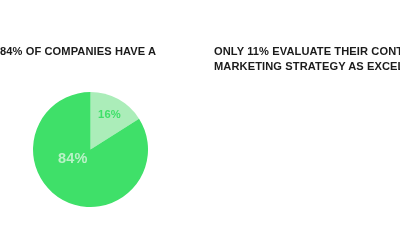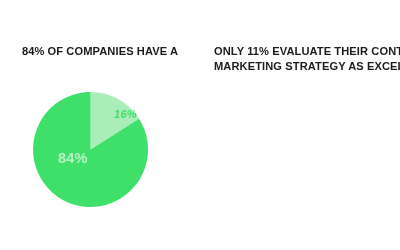--- a/index.html
+++ b/index.html
@@ -23,21 +23,21 @@
     height: 250px;
     width: 200px;
   }
   .panel-left  { left: 0; }
   .panel-right { left: 200px; }
 
   .chart-title {
     position: absolute;
     top: 44px;
     width: 100%;
-    text-align: center;
+    text-align: left;
     font-weight: bold;
     font-size: 11.1px;
     line-height: 14.6px;
     letter-spacing: 0.1px;
     color: #1b1b1b;
     white-space: nowrap;
   }
   .chart-title .tline { display: block; }
 
   
@@ -66,21 +66,21 @@
     font-size: 14.5px;
     letter-spacing: 0.2px;
   }
   .label-minor {
     font-size: 11.2px;
     letter-spacing: 0.2px;
   }
 
   
   .pie-left  .label-major { left: 25px; top: 58px; color: #b9f2c6; text-align: right; }
-  .pie-left  .label-minor { left: 81px; top: 16px; color: #3fe069; font-style: italic; }
+  .pie-left  .label-minor { left: 65px; top: 16px; color: #3fe069; }
 </style>
 </head>
 <body>
 
 <div id="canvas">
 
   <div class="panel panel-left">
     <div class="chart-title">
       <span class="tline">84% OF COMPANIES HAVE A</span>
     </div>

